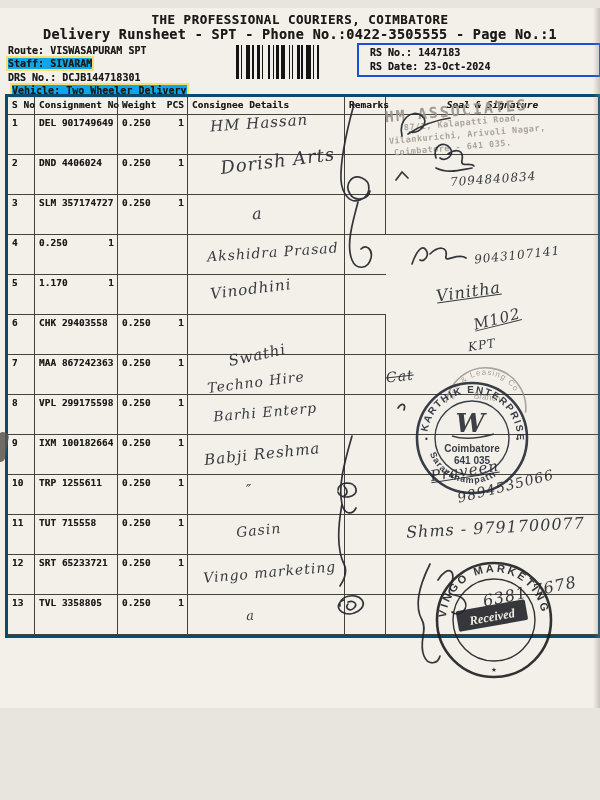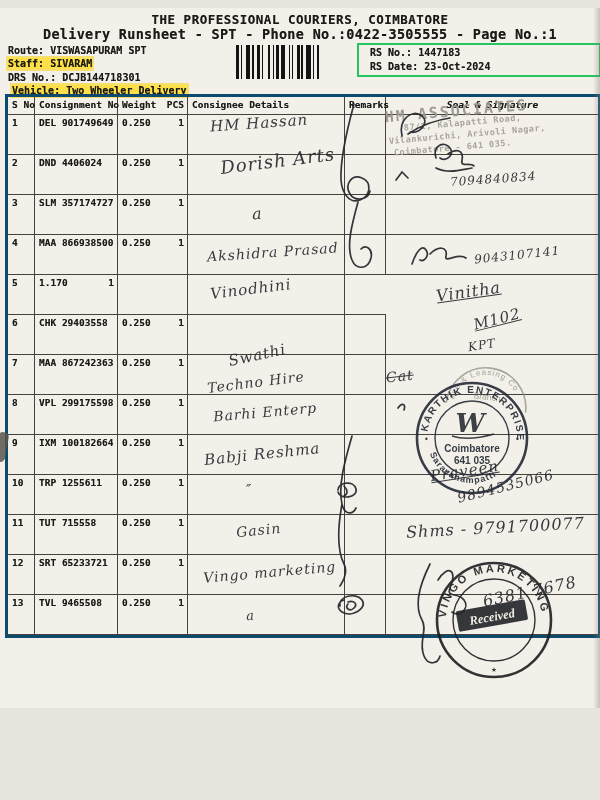--- a/index.html
+++ b/index.html
@@ -2,22 +2,22 @@
 <html><head>
 <meta charset="utf-8">
 <style>
   html,body{margin:0;padding:0;width:600px;height:800px;overflow:hidden;}
   body{background:#e8e5df;font-family:"DejaVu Sans Mono",monospace;}
   .page{position:absolute;left:0;top:8px;width:600px;height:700px;background:#f3f0e9;overflow:hidden;}
   .print{color:#1b1a18;font-weight:bold;text-shadow:0 0 .4px rgba(20,20,20,.55);}
   .title{position:absolute;left:0;top:4px;width:600px;text-align:center;font-size:12.5px;letter-spacing:.5px;}
   .subtitle{position:absolute;left:0;top:18px;width:600px;text-align:center;font-size:13.5px;letter-spacing:.3px;}
   .metaline{position:absolute;font-size:10px;white-space:nowrap;}
-  .hl{background:#fde047;box-shadow:0 0 0 2px #f4df6f;}
-  .rsbox{position:absolute;left:357px;top:35px;width:240px;height:30px;border:2px solid #22c55e;}
+  .hl{background:#0ea5e9;box-shadow:0 0 0 2px #f4df6f;}
+  .rsbox{position:absolute;left:357px;top:35px;width:240px;height:30px;border:2px solid #1d4ed8;}
   .rsbox .metaline{position:static;display:block;margin-left:11px;line-height:13px;margin-top:1px;}
   .barcode{position:absolute;left:236px;top:37px;width:110px;height:34px;display:flex;overflow:hidden;}
   .barcode i{display:block;height:100%;}
   .b{background:#141414;} .s{background:transparent;}
   
   .tbl{position:absolute;left:5px;top:86px;width:590px;border:3px solid #0c4a6e;}
   .trow{display:grid;grid-template-columns:27px 83px 70px 157px 41px auto;}
   .tcell{border-right:1px solid #45423c;border-bottom:1px solid #45423c;font-size:9.5px;
          padding:2px 3px 0 4px;color:#1b1a18;font-weight:bold;white-space:nowrap;overflow:visible;
          text-shadow:0 0 .4px rgba(20,20,20,.5);}
@@ -142,21 +142,20 @@
         <span>0.250</span>
         <span>1</span>
       </div>
       <div class="tcell"></div>
       <div class="tcell"></div>
       <div class="tcell"></div>
     </div>
 
     <div class="trow">
       <div class="tcell">4</div>
-      <div class="tcell">MAA 866938500</div>
       <div class="tcell wcell">
         <span>0.250</span>
         <span>1</span>
       </div>
       <div class="tcell"></div>
       <div class="tcell"></div>
       <div class="tcell"></div>
     </div>
 
     <div class="trow">
@@ -249,21 +248,21 @@
         <span>0.250</span>
         <span>1</span>
       </div>
       <div class="tcell"></div>
       <div class="tcell"></div>
       <div class="tcell"></div>
     </div>
 
     <div class="trow">
       <div class="tcell">13</div>
-      <div class="tcell">TVL 9465508</div>
+      <div class="tcell">TVL 3358805</div>
       <div class="tcell wcell">
         <span>0.250</span>
         <span>1</span>
       </div>
       <div class="tcell"></div>
       <div class="tcell"></div>
       <div class="tcell"></div>
     </div>
   </div>
   </div>

